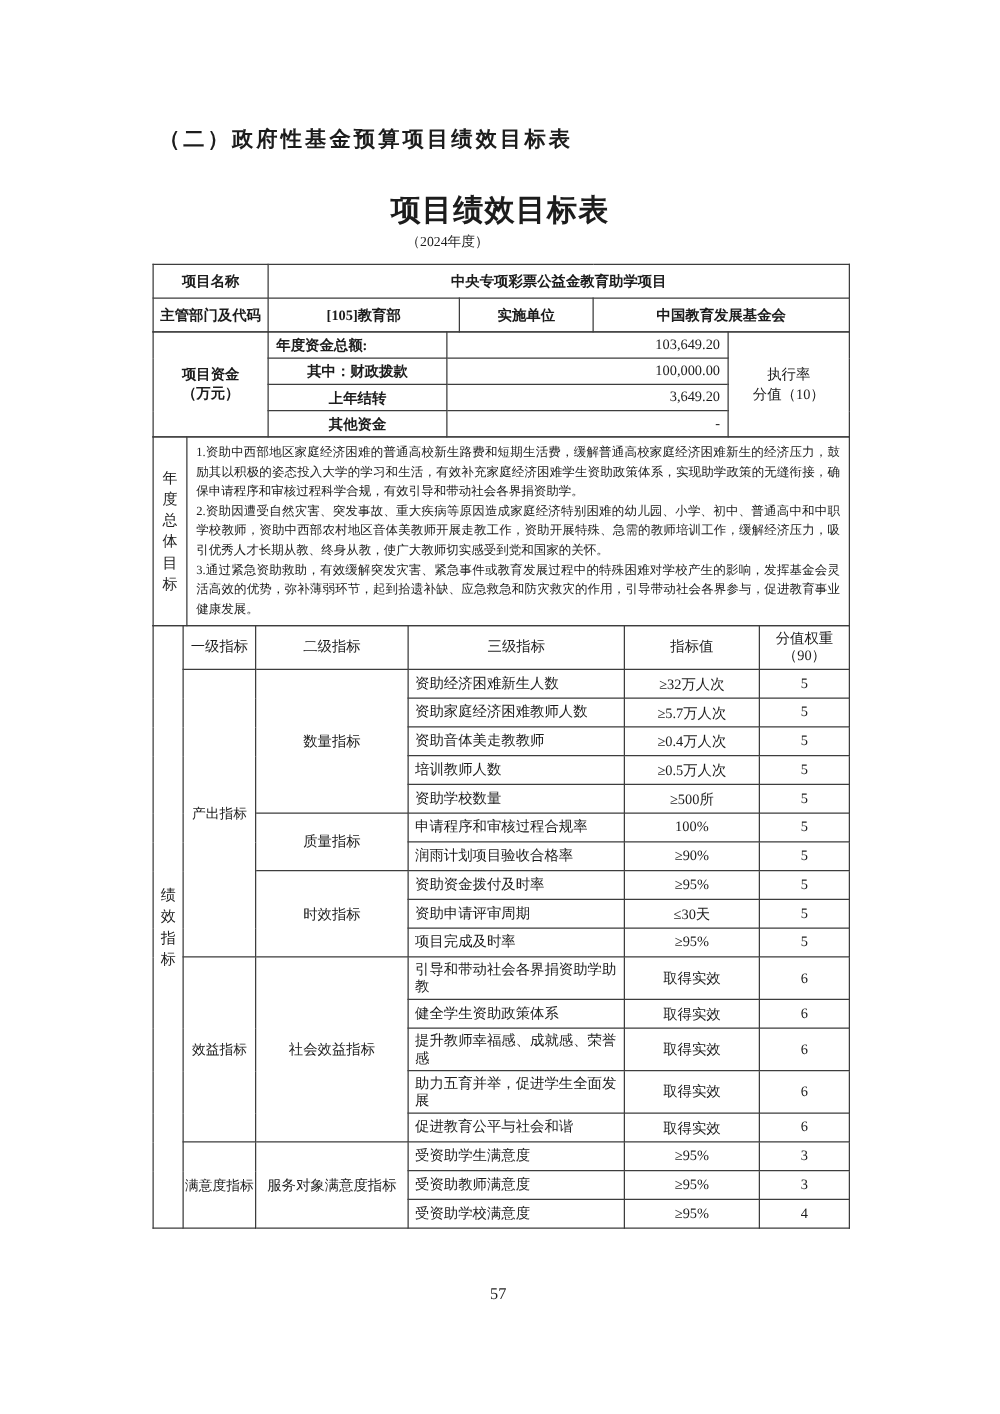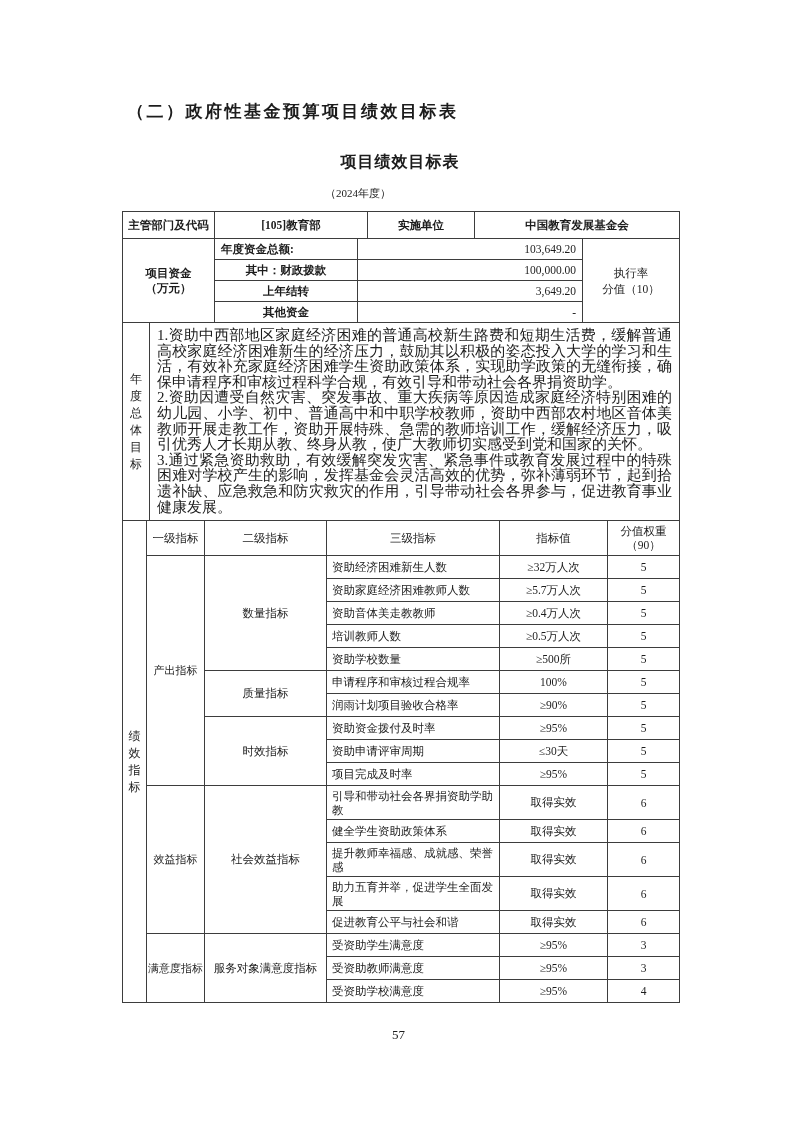--- a/index.html
+++ b/index.html
@@ -1,35 +1,35 @@
 <!DOCTYPE html>
 <html><head>
 <meta charset="utf-8">
 <style>
   html,body{margin:0;padding:0;background:#ffffff;}
   body{width:800px;height:1131px;position:relative;font-family:"Liberation Serif","DejaVu Serif",serif;color:#1c1c1c;}
   .heading{position:absolute;left:127px;top:100px;font-size:17px;font-weight:bold;letter-spacing:2.5px;text-align:center;}
-  .title{position:absolute;left:0;top:152px;width:800px;text-align:center;font-size:16px;font-weight:bold;letter-spacing:1px;font-family:"Liberation Sans","DejaVu Sans",sans-serif;}
+  .title{position:absolute;left:0;top:152px;width:800px;text-align:center;font-size:24px;font-weight:bold;letter-spacing:1px;font-family:"Liberation Sans","DejaVu Sans",sans-serif;}
   .subtitle{position:absolute;left:0;top:186px;width:716px;text-align:center;font-size:11px;}
   .pageno{position:absolute;left:392px;top:1027px;font-size:13px;}
   .twrap{position:absolute;left:122px;top:211px;width:557px;}
   .twrap table{border-collapse:collapse;table-layout:fixed;width:557px;}
   .twrap table + table{margin-top:-1px;}
   td{border:1px solid #3d3d3d;font-size:11.5px;text-align:center;vertical-align:middle;padding:1px 2px;overflow:hidden;}
   .info-table td{height:24px;font-weight:600;}
   .fund-table tr{height:21px;}
   .fund-table .flabel{font-weight:600;}
   .fund-table .fvalue{text-align:right;padding-right:6px;}
   .fund-table .fleft{text-align:left;padding-left:6px;}
   .fund-head{font-weight:600;line-height:15px;}
   .exec-cell{line-height:16px;}
   .vcell{padding:0;}
   .vtext{width:1em;margin:0 auto;word-break:break-all;line-height:17px;font-size:12px;text-align:left;}
   .goal-cell{text-align:left;vertical-align:middle;padding:5px 7px;}
-  .goal-cell p{margin:0;font-size:15px;line-height:15.6px;text-align:justify;}
+  .goal-cell p{margin:0;font-size:10px;line-height:15.6px;text-align:justify;}
   .ind-table .hdr{height:32px;line-height:14px;}
   .ind-table tr.h1{height:23px;}
   .ind-table tr.h2{height:34px;}
   .ncell{text-align:left;padding-left:5px;padding-right:2px;line-height:14px;}
   .l1cell{font-size:11px;padding:0;}
   .two-line{line-height:14px;}
 </style>
 </head>
 <body>
 
@@ -40,20 +40,24 @@
 <div class="twrap">
 
   <table class="info-table">
     <colgroup>
         <col style="width:92px">
         <col style="width:153px">
         <col style="width:107px">
         <col style="width:205px">
       </colgroup>
     <tbody>
+        <tr>
+      <td>项目名称</td>
+      <td colspan="3">中央专项彩票公益金教育助学项目</td>
+    </tr>
     <tr>
       <td>主管部门及代码</td>
       <td>[105]教育部</td>
       <td>实施单位</td>
       <td>中国教育发展基金会</td>
     </tr>
   </tbody>
     </table>
 
   <table class="fund-table">

